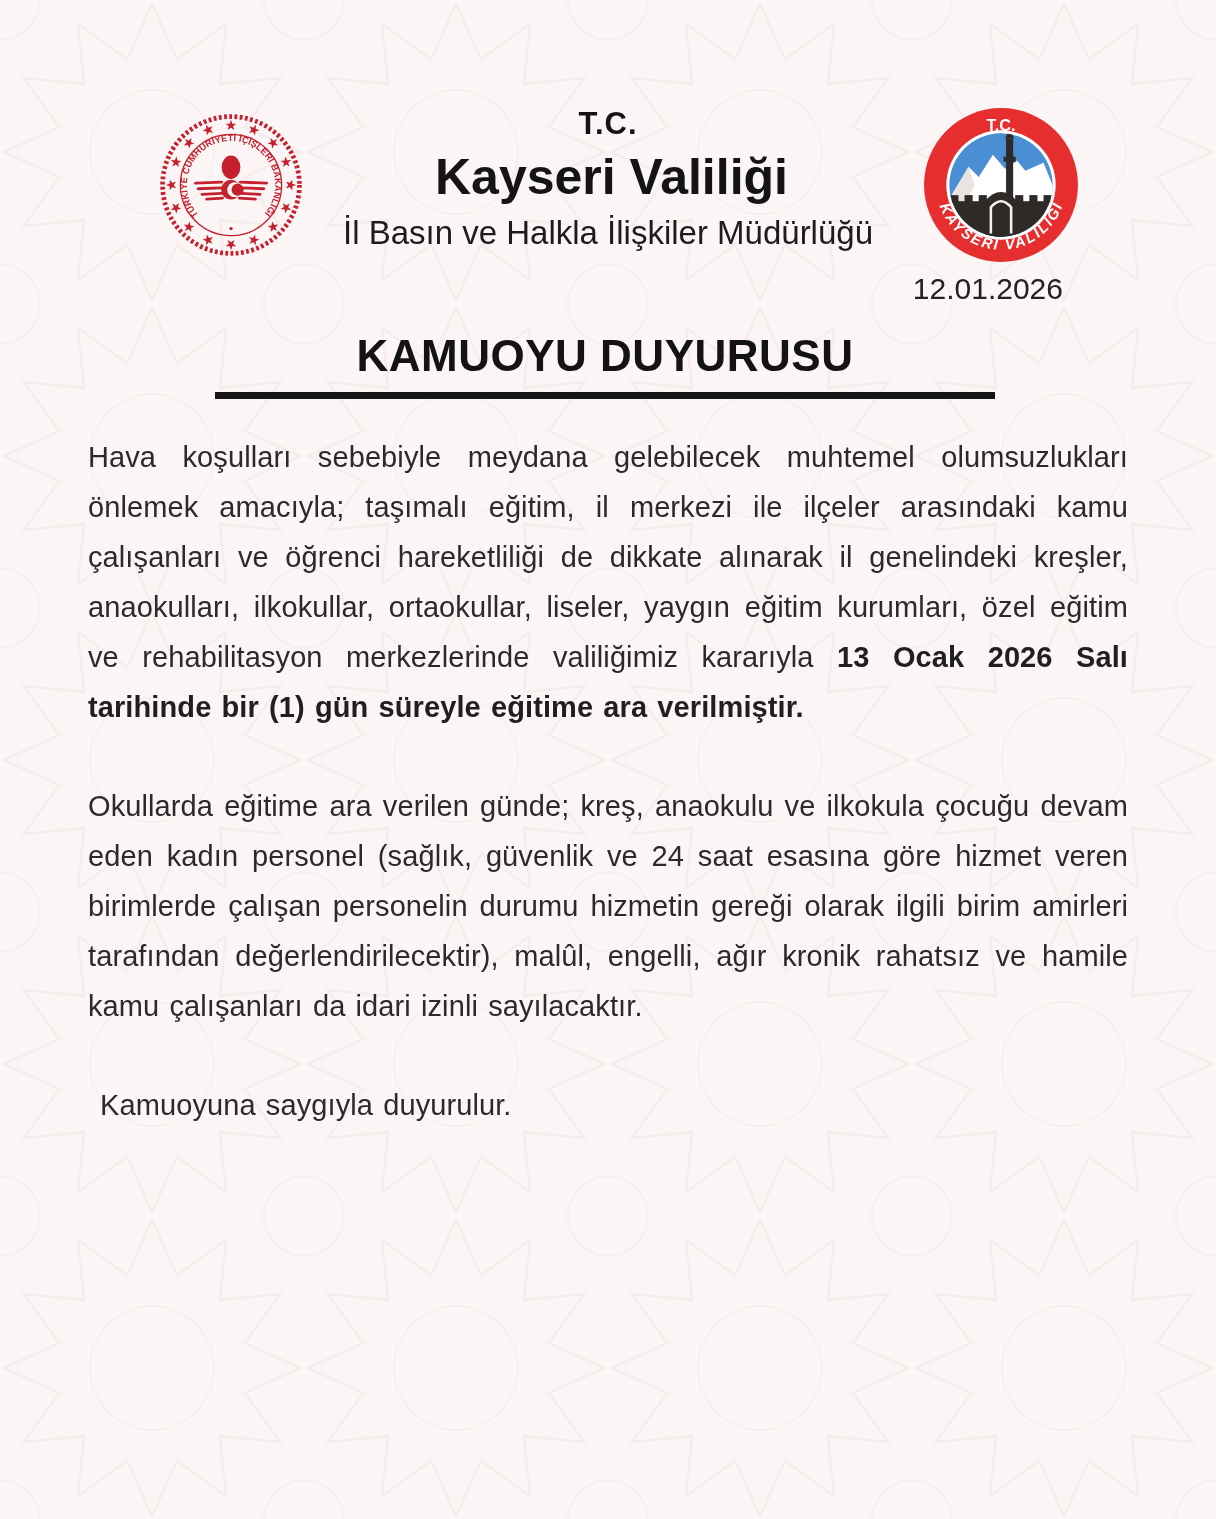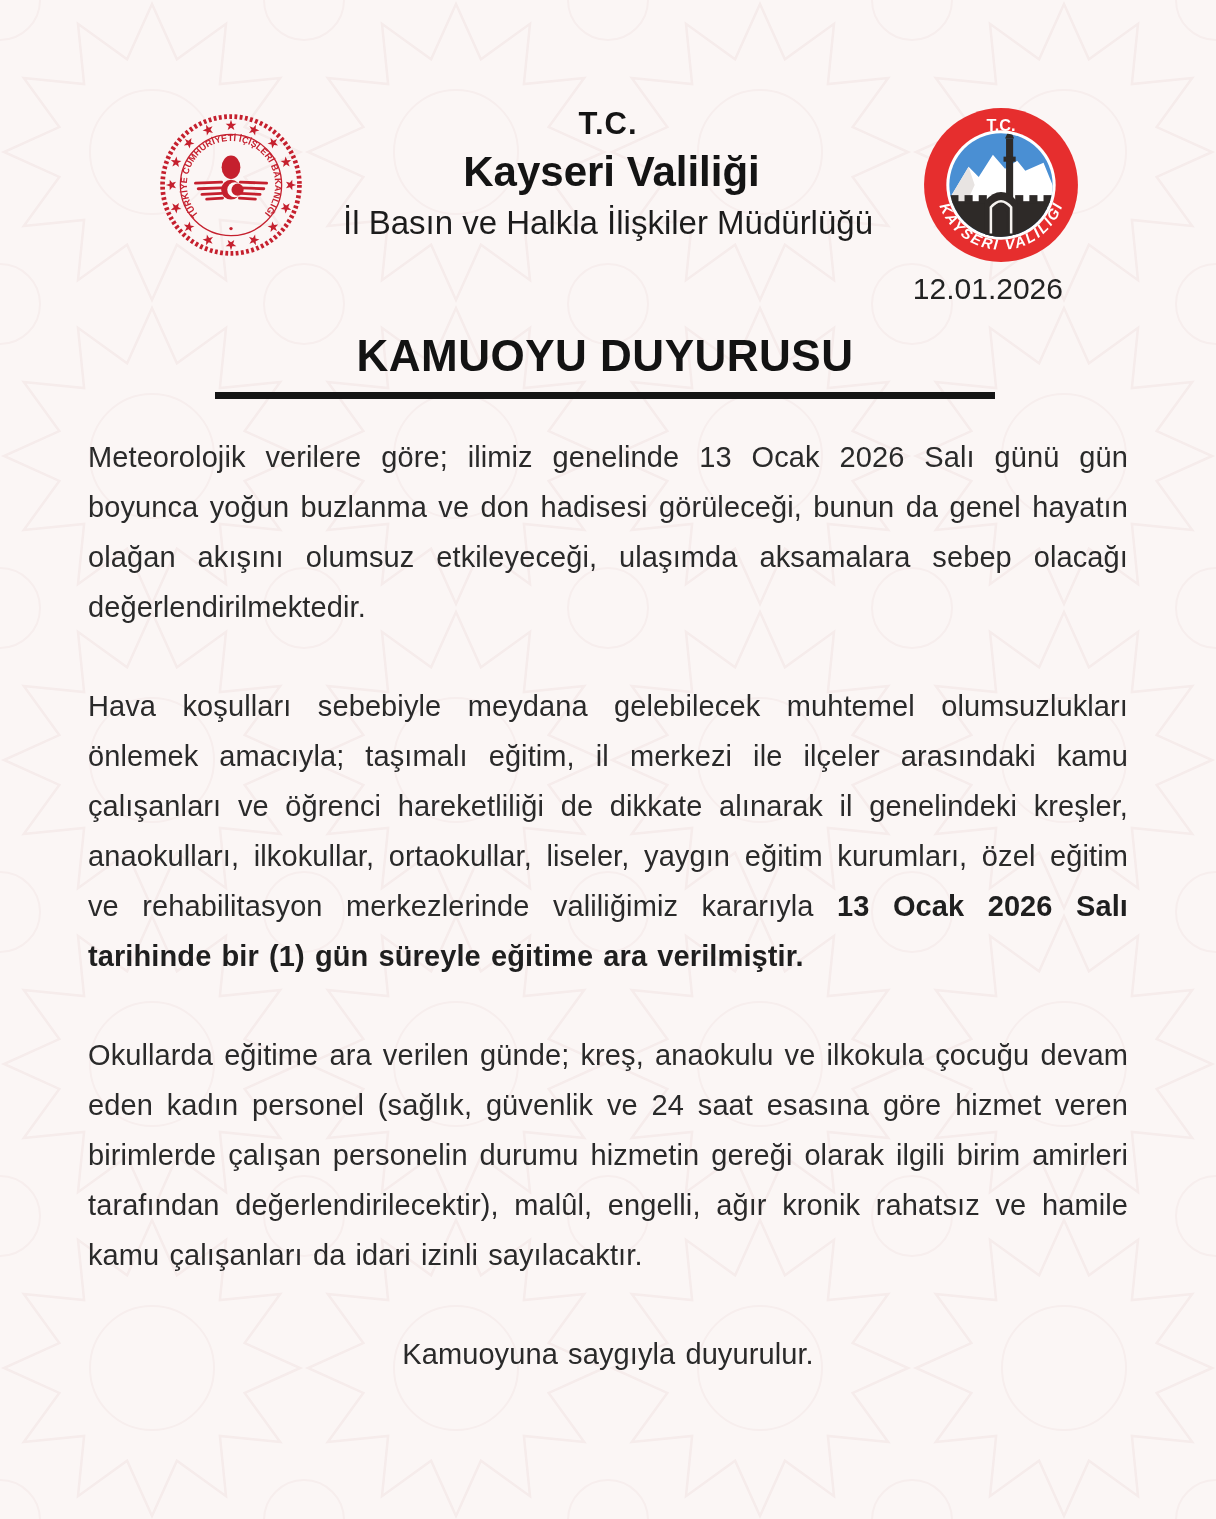--- a/index.html
+++ b/index.html
@@ -12,35 +12,35 @@
   }
   .page { position:relative; width:1216px; height:1519px; overflow:hidden; }
   .bg-pattern { position:absolute; inset:0; z-index:0; }
   .layer { position:relative; z-index:1; width:100%; height:100%; }
 
   .seal-left  { position:absolute; left:156px; top:110px; width:150px; height:150px; }
   .logo-right { position:absolute; left:920px; top:104px; width:162px; height:162px; }
 
   .header-center { position:absolute; left:0; right:0; top:106px; text-align:center; }
   .h-tc   { font-size:31px; font-weight:800; color:#141414; letter-spacing:1px; }
-  .h-org  { font-size:42px; font-weight:800; color:#141414; margin-top:6px;padding-left:7px; }
+  .h-org  { font-size:50px; font-weight:800; color:#141414; margin-top:6px;padding-left:7px; }
   .h-dept { font-size:33px; font-weight:400; color:#1c1c1c; margin-top:8px; }
 
   .date-line { position:absolute; top:272px; right:153px; font-size:30px; color:#222;margin-left:44px; }
 
   .title-wrap { position:absolute; left:0; right:6px; top:331px; text-align:center; }
   .title { font-size:44px; font-weight:800; color:#131313; letter-spacing:0.5px; }
   .title-rule { width:780px; height:7px; background:#151515; margin:11px auto 0; }
 
   .content { position:absolute; left:88px; right:88px; top:432px; }
   .content p {
     font-size:29px; line-height:50px; text-align:justify;
     color:#2a2a2a; margin:0 0 49px; word-spacing:2px; letter-spacing:0.1px;
   }
-  .content p.closing { text-align:center; margin:0; }
+  .content p.closing { text-align:left; margin:12px; }
   .content strong { font-weight:700; color:#1f1f1f; }
 </style>
 </head>
 <body>
 
 <div class="page">
 
   <svg class="bg-pattern" width="1216" height="1519" xmlns="http://www.w3.org/2000/svg">
     <defs>
       <pattern id="geo" width="304" height="304" patternUnits="userSpaceOnUse">
@@ -147,20 +147,19 @@
     </svg>
 
     <div class="date-line">12.01.2026</div>
 
     <div class="title-wrap">
       <div class="title">KAMUOYU DUYURUSU</div>
       <div class="title-rule"></div>
     </div>
 
     <div class="content">
-      <p>Meteorolojik verilere göre; ilimiz genelinde 13 Ocak 2026 Salı günü gün boyunca yoğun buzlanma ve don hadisesi görüleceği, bunun da genel hayatın olağan akışını olumsuz etkileyeceği, ulaşımda aksamalara sebep olacağı değerlendirilmektedir.</p>
       <p><span>Hava koşulları sebebiyle meydana gelebilecek muhtemel olumsuzlukları önlemek amacıyla; taşımalı eğitim, il merkezi ile ilçeler arasındaki kamu çalışanları ve öğrenci hareketliliği de dikkate alınarak il genelindeki kreşler, anaokulları, ilkokullar, ortaokullar, liseler, yaygın eğitim kurumları, özel eğitim ve rehabilitasyon merkezlerinde valiliğimiz kararıyla</span> <strong>13 Ocak 2026 Salı tarihinde bir (1) gün süreyle eğitime ara verilmiştir.</strong></p>
       <p>Okullarda eğitime ara verilen günde; kreş, anaokulu ve ilkokula çocuğu devam eden kadın personel (sağlık, güvenlik ve 24 saat esasına göre hizmet veren birimlerde çalışan personelin durumu hizmetin gereği olarak ilgili birim amirleri tarafından değerlendirilecektir), malûl, engelli, ağır kronik rahatsız ve hamile kamu çalışanları da idari izinli sayılacaktır.</p>
       <p class="closing">Kamuoyuna saygıyla duyurulur.</p>
     </div>
 
   </div>
 </div>
 
 </body></html>

